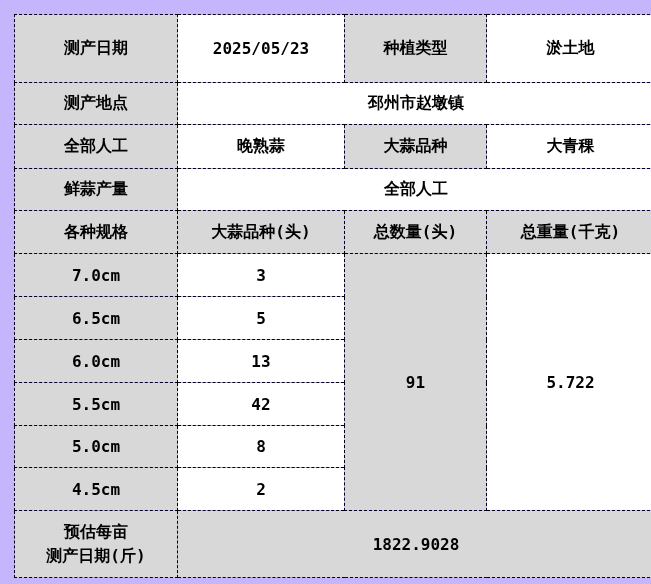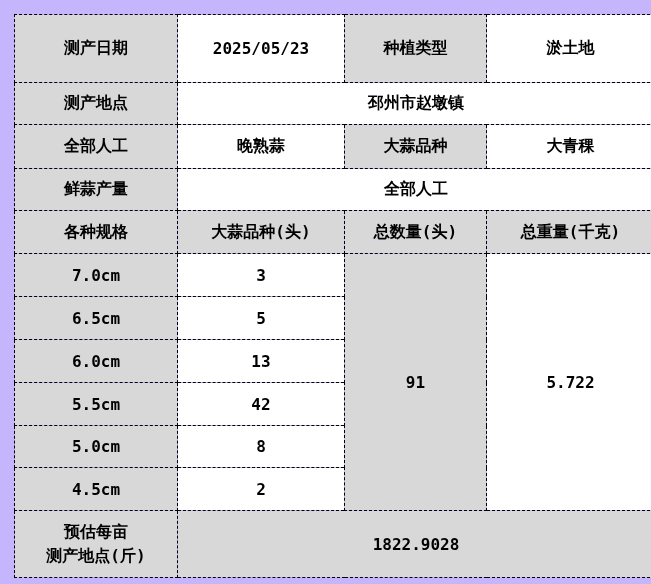--- a/index.html
+++ b/index.html
@@ -106,20 +106,20 @@
     </tr>
     <tr style="height:43px">
       <td class="gray bl3">4.5cm</td>
       <td class="white">2</td>
     </tr>
 
     <tr style="height:67px">
       <td class="gray bl3">
         <div class="two-line">
           <span>预估每亩</span><br>
-          <span>测产地点(斤)</span>
+          <span>测产日期(斤)</span>
         </div>
       </td>
       <td class="gray br-dash" colspan="3">1822.9028</td>
     </tr>
   </tbody>
     </table>
 </div>
 
 </body></html>

